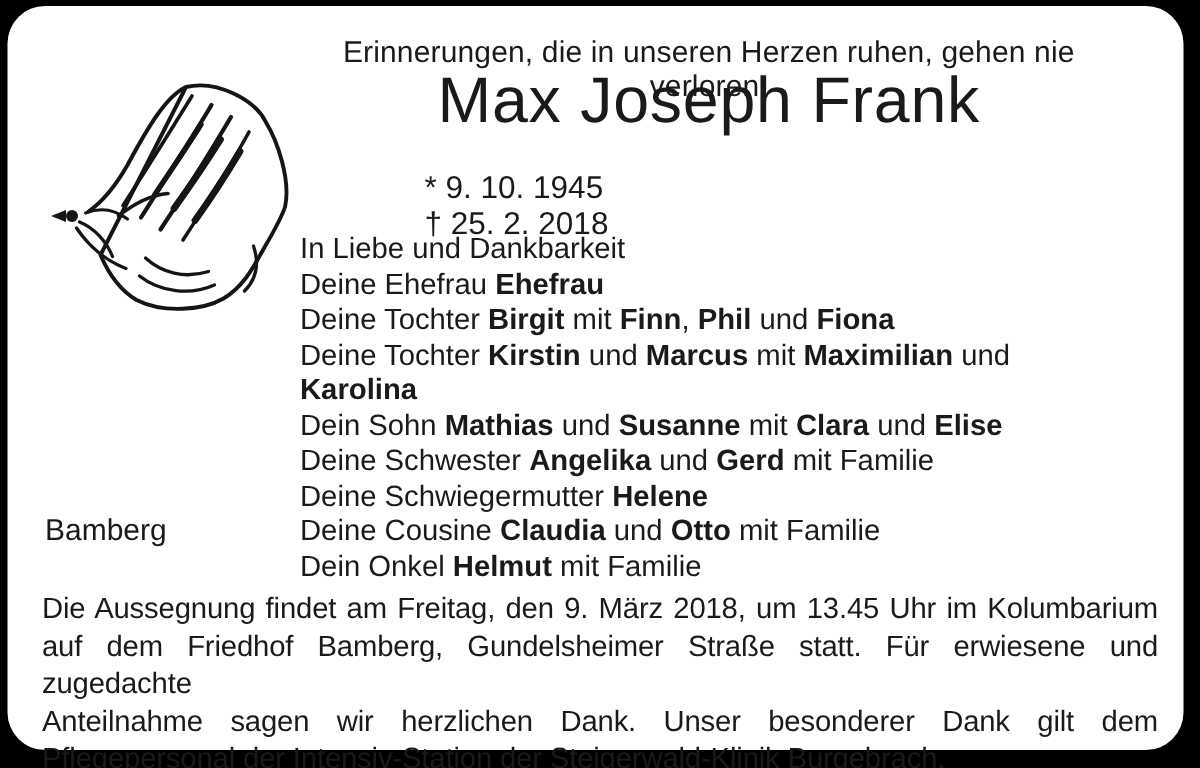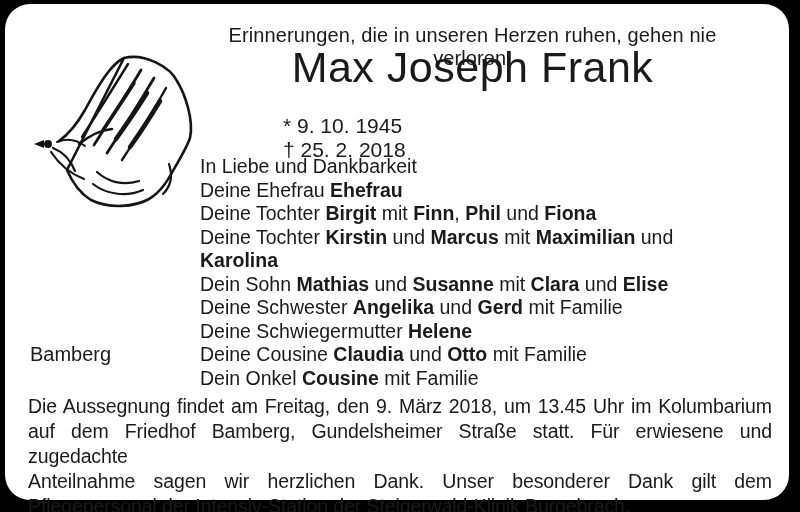--- a/index.html
+++ b/index.html
@@ -106,21 +106,21 @@
 
     <div class="family">
       <div><span>In Liebe und Dankbarkeit</span></div>
       <div><span>Deine Ehefrau </span><span class="b">Ehefrau</span></div>
       <div><span>Deine Tochter </span><span class="b">Birgit</span><span> mit </span><span class="b">Finn</span><span>, </span><span class="b">Phil</span><span> und </span><span class="b">Fiona</span></div>
       <div><span>Deine Tochter </span><span class="b">Kirstin</span><span> und </span><span class="b">Marcus</span><span> mit </span><span class="b">Maximilian</span><span> und </span><span class="b">Karolina</span></div>
       <div><span>Dein Sohn </span><span class="b">Mathias</span><span> und </span><span class="b">Susanne</span><span> mit </span><span class="b">Clara</span><span> und </span><span class="b">Elise</span></div>
       <div><span>Deine Schwester </span><span class="b">Angelika</span><span> und </span><span class="b">Gerd</span><span> mit Familie</span></div>
       <div><span>Deine Schwiegermutter </span><span class="b">Helene</span></div>
       <div><span>Deine Cousine </span><span class="b">Claudia</span><span> und </span><span class="b">Otto</span><span> mit Familie</span></div>
-      <div><span>Dein Onkel </span><span class="b">Cousine</span><span> mit Familie</span></div>
+      <div><span>Dein Onkel </span><span class="b">Helmut</span><span> mit Familie</span></div>
     </div>
   </div>
 
   <div class="city">Bamberg</div>
 
   <div class="announce">
     <div class="jline">Die Aussegnung findet am Freitag, den 9. März 2018, um 13.45 Uhr im Kolumbarium</div>
     <div class="jline">auf dem Friedhof Bamberg, Gundelsheimer Straße statt. Für erwiesene und zugedachte</div>
     <div class="jline">Anteilnahme sagen wir herzlichen Dank. Unser besonderer Dank gilt dem</div>
     <div class="lastline">Pflegepersonal der Intensiv-Station der Steigerwald-Klinik Burgebrach.</div>

